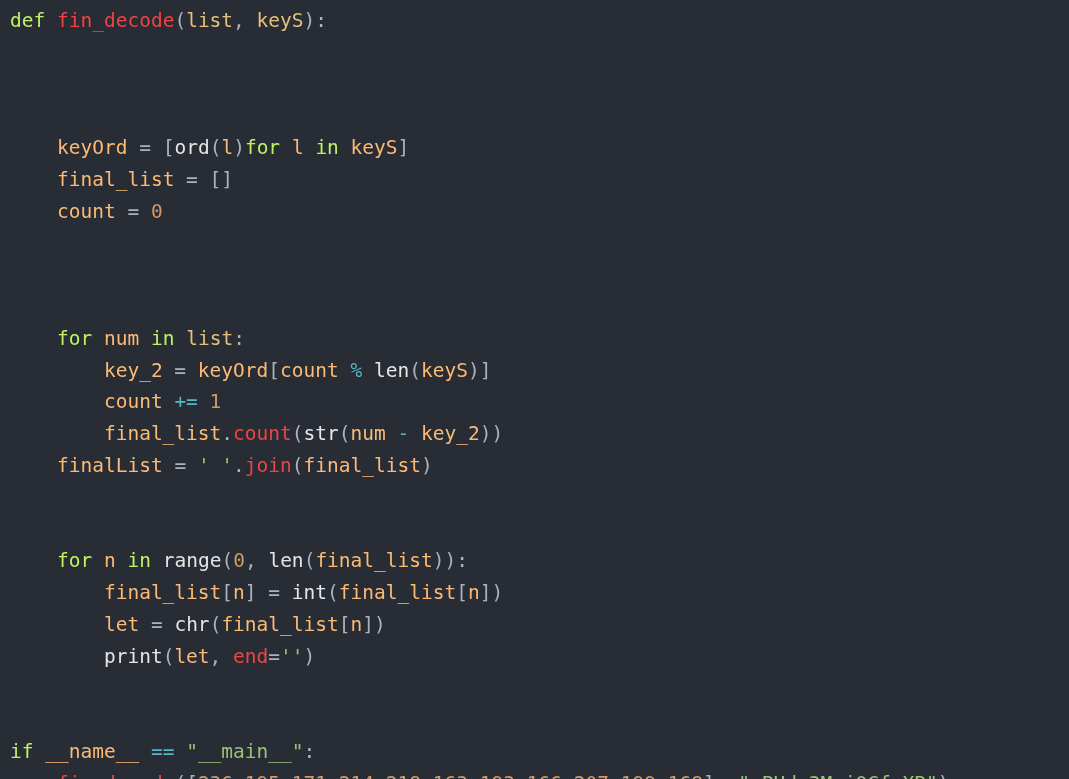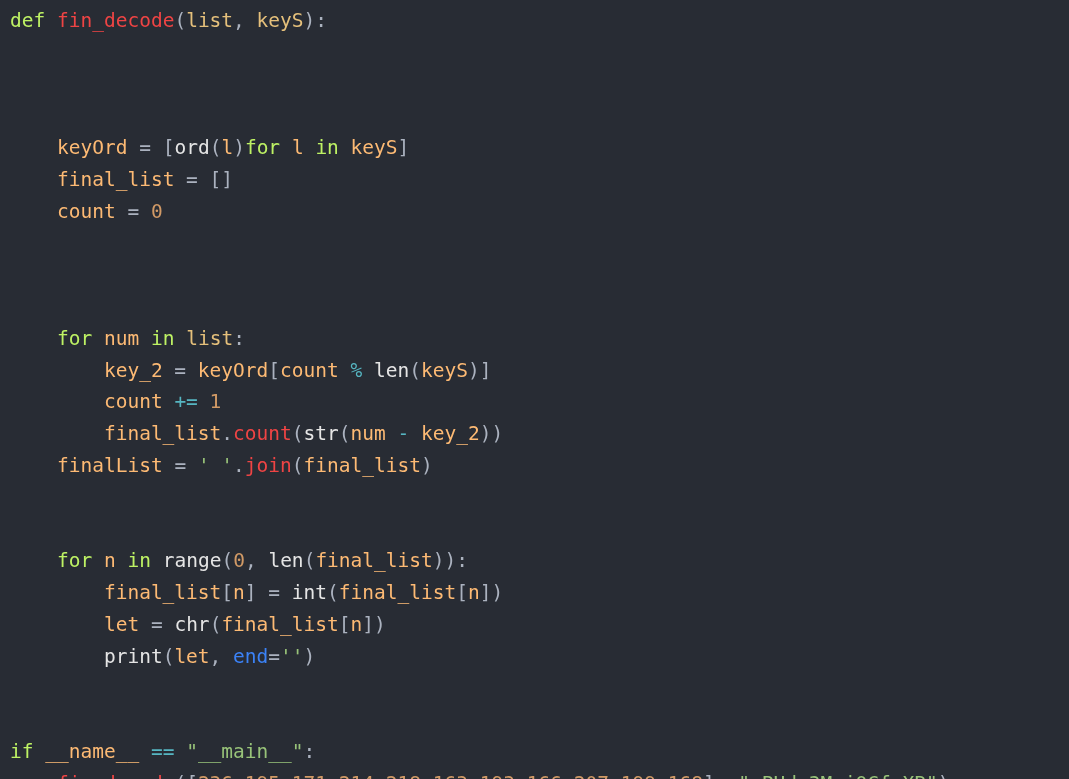--- a/index.html
+++ b/index.html
@@ -22,21 +22,21 @@
   }
   .kw   { color: #bef264; } 
   .fn   { color: #ef4444; } 
   .bi   { color: #e5e5e5; } 
   .prm  { color: #e5c07b; margin-top: 40px; } 
   .nm   { color: #fdba74; } 
   .op   { color: #56b6c2; } 
   .num  { color: #d19a66; } 
   .str  { color: #98c379; } 
   .pn   { color: #abb2bf; } 
-  .kwarg{ color: #3b82f6; } 
+  .kwarg{ color: #ef4444; } 
 </style>
 </head>
 <body>
 
 <pre><span class="kw">def</span><span class="pn"> </span><span class="fn">fin_decode</span><span class="pn">(</span><span class="prm">list</span><span class="pn">,</span><span> </span><span class="prm">keyS</span><span class="pn">)</span><span class="pn">:</span>
 
 
 
 <span>    </span><span class="nm">keyOrd</span><span class="pn"> = </span><span class="pn">[</span><span class="bi">ord</span><span class="pn">(</span><span class="nm">l</span><span class="pn">)</span><span class="kw">for</span><span> </span><span class="nm">l</span><span> </span><span class="kw">in</span><span> </span><span class="nm">keyS</span><span class="pn">]</span>
 <span>    </span><span class="nm">final_list</span><span class="pn"> = </span><span class="pn">[]</span>

